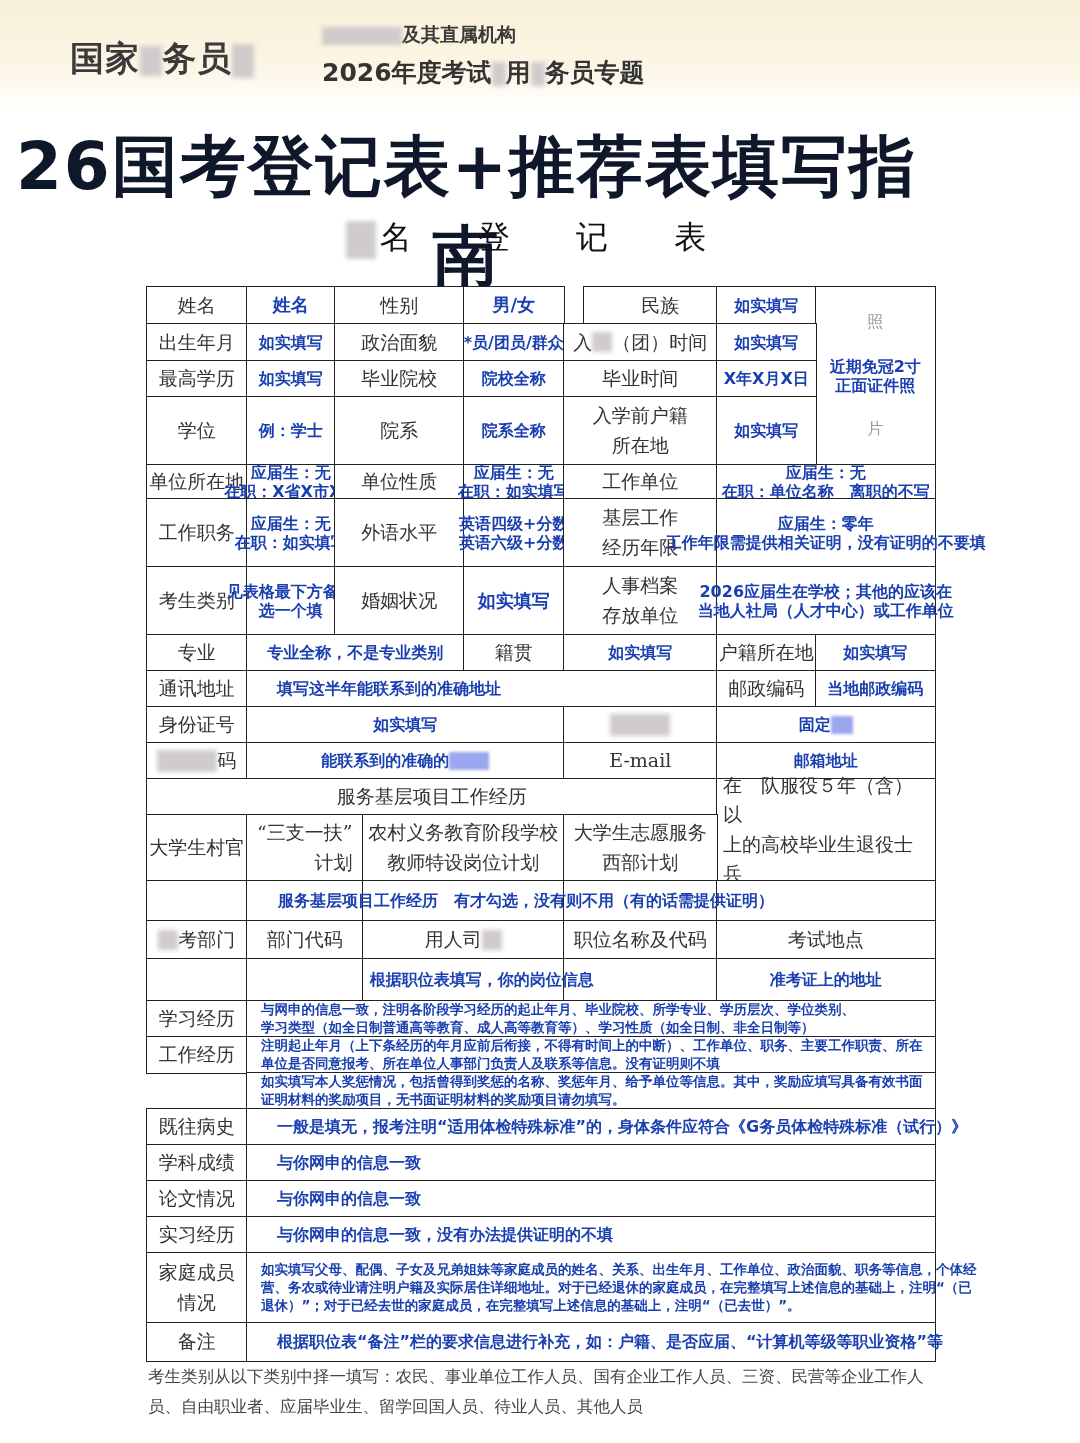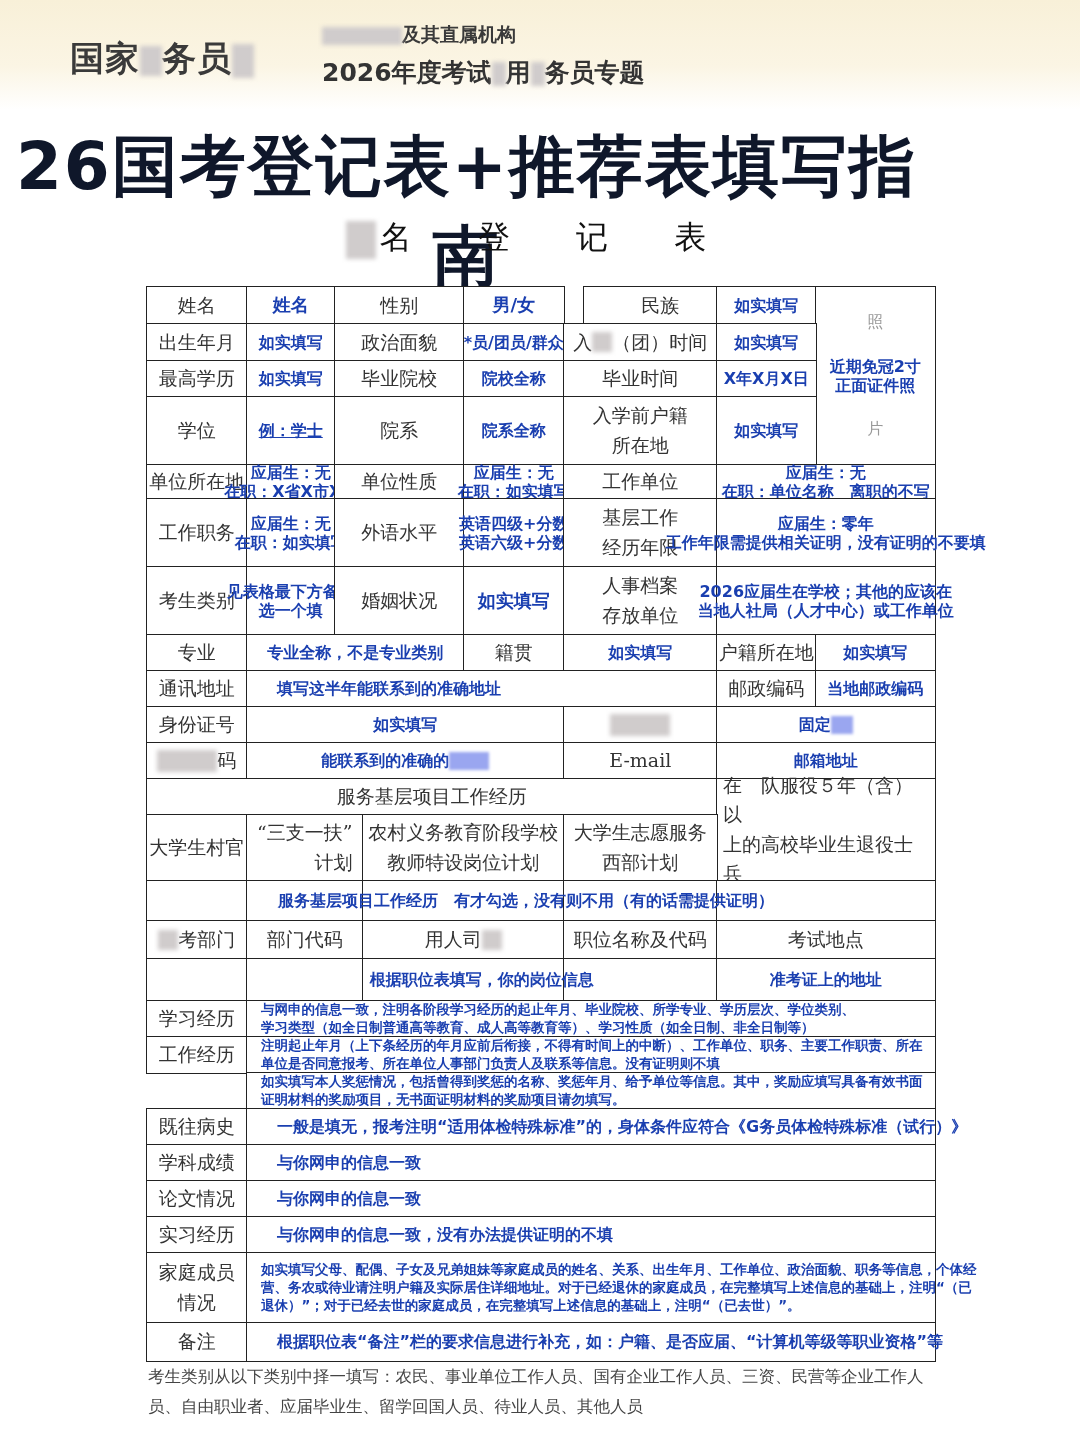--- a/index.html
+++ b/index.html
@@ -59,21 +59,21 @@
     <div class="cell b" style="left: 463px; top: 323px; width: 101.5px; height: 38.5px; white-space: nowrap;">*员/团员/群众</div>
     <div class="cell " style="left: 563px; top: 323px; width: 154.5px; height: 38.5px; white-space: nowrap;">入<span class="blur" style="width:20px;height:20px"></span>（团）时间</div>
     <div class="cell b" style="left: 716px; top: 323px; width: 100.5px; height: 38.5px; white-space: nowrap;">如实填写</div>
     <div class="cell " style="left: 146px; top: 360px; width: 101.5px; height: 37.5px; white-space: nowrap;">最高学历</div>
     <div class="cell b" style="left: 246px; top: 360px; width: 89.5px; height: 37.5px; white-space: nowrap;">如实填写</div>
     <div class="cell " style="left: 334px; top: 360px; width: 130.5px; height: 37.5px; white-space: nowrap;">毕业院校</div>
     <div class="cell b" style="left: 463px; top: 360px; width: 101.5px; height: 37.5px; white-space: nowrap;">院校全称</div>
     <div class="cell " style="left: 563px; top: 360px; width: 154.5px; height: 37.5px; white-space: nowrap;">毕业时间</div>
     <div class="cell b" style="left: 716px; top: 360px; width: 100.5px; height: 37.5px; white-space: nowrap;">X年X月X日</div>
     <div class="cell " style="left: 146px; top: 396px; width: 101.5px; height: 69.5px; white-space: nowrap;">学位</div>
-    <div class="cell b" style="left: 246px; top: 396px; width: 89.5px; height: 69.5px; white-space: nowrap; text-decoration: underline;">例：学士</div>
+    <div class="cell b" style="left: 246px; top: 396px; width: 89.5px; height: 69.5px; white-space: nowrap;">例：学士</div>
     <div class="cell " style="left: 334px; top: 396px; width: 130.5px; height: 69.5px; white-space: nowrap;">院系</div>
     <div class="cell b" style="left: 463px; top: 396px; width: 101.5px; height: 69.5px; white-space: nowrap;">院系全称</div>
     <div class="cell " style="left: 563px; top: 396px; width: 154.5px; height: 69.5px; white-space: nowrap;">入学前户籍<br>所在地</div>
     <div class="cell b" style="left: 716px; top: 396px; width: 100.5px; height: 69.5px; white-space: nowrap;">如实填写</div>
     <div class="cell " style="left: 146px; top: 464px; width: 101.5px; height: 35.5px; white-space: nowrap;">单位所在地</div>
     <div class="cell b" style="left: 246px; top: 464px; width: 89.5px; height: 35.5px; white-space: nowrap;">应届生：无<br>在职：X省X市X区</div>
     <div class="cell " style="left: 334px; top: 464px; width: 130.5px; height: 35.5px; white-space: nowrap;">单位性质</div>
     <div class="cell b" style="left: 463px; top: 464px; width: 101.5px; height: 35.5px; white-space: nowrap;">应届生：无<br>在职：如实填写</div>
     <div class="cell " style="left: 563px; top: 464px; width: 154.5px; height: 35.5px; white-space: nowrap;">工作单位</div>
     <div class="cell b" style="left: 716px; top: 464px; width: 219.5px; height: 35.5px; white-space: nowrap;">应届生：无<br>在职：单位名称　离职的不写</div>

